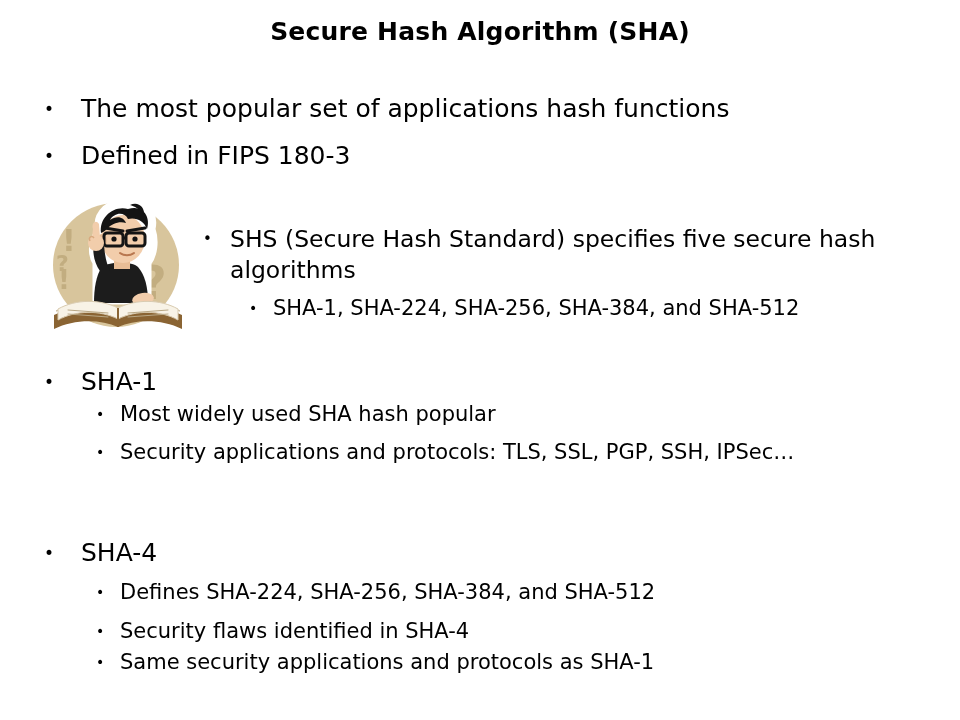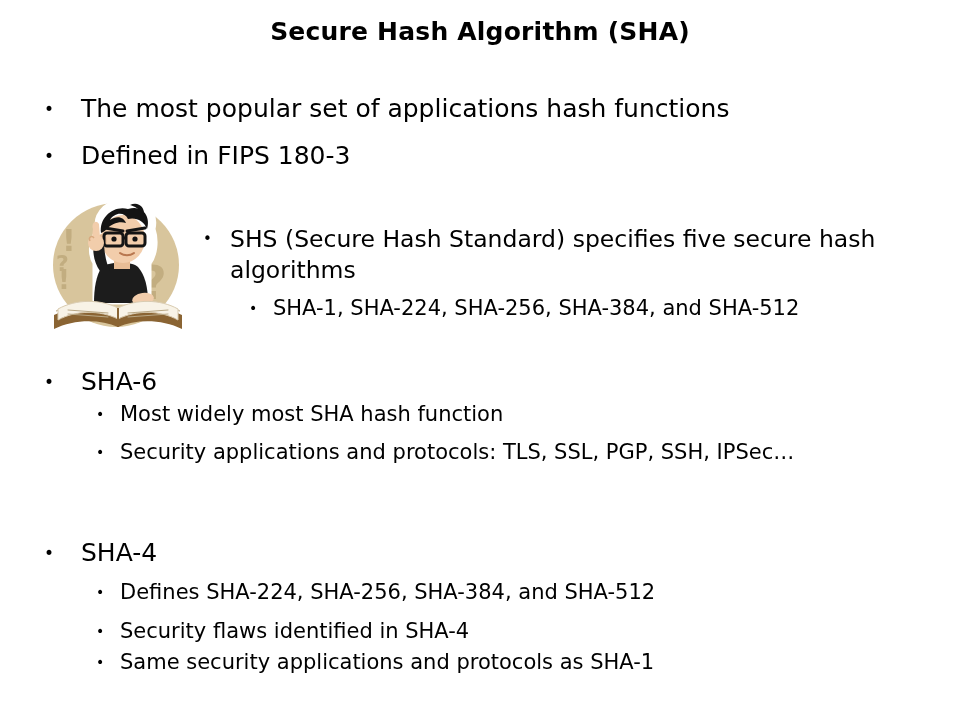--- a/index.html
+++ b/index.html
@@ -209,26 +209,26 @@
     <span class="bullet-text">SHS (Secure Hash Standard) specifies five secure hash algorithms</span>
   </div>
 
   <div class="bullet-row lvl3" id="b-shalist">
     <span class="bullet-mark">•</span>
     <span class="bullet-text">SHA-1, SHA-224, SHA-256, SHA-384, and SHA-512</span>
   </div>
 
   <div class="bullet-row lvl1" id="b-sha1">
     <span class="bullet-mark">•</span>
-    <span class="bullet-text">SHA-6</span>
+    <span class="bullet-text">SHA-1</span>
   </div>
 
   <div class="bullet-row lvl3" id="b-sha1-a">
     <span class="bullet-mark">•</span>
-    <span class="bullet-text">Most widely most SHA hash function</span>
+    <span class="bullet-text">Most widely used SHA hash popular</span>
   </div>
 
   <div class="bullet-row lvl3" id="b-sha1-b">
     <span class="bullet-mark">•</span>
     <span class="bullet-text">Security applications and protocols: TLS, SSL, PGP, SSH, IPSec…</span>
   </div>
 
   <div class="bullet-row lvl1" id="b-sha2">
     <span class="bullet-mark">•</span>
     <span class="bullet-text">SHA-4</span>

